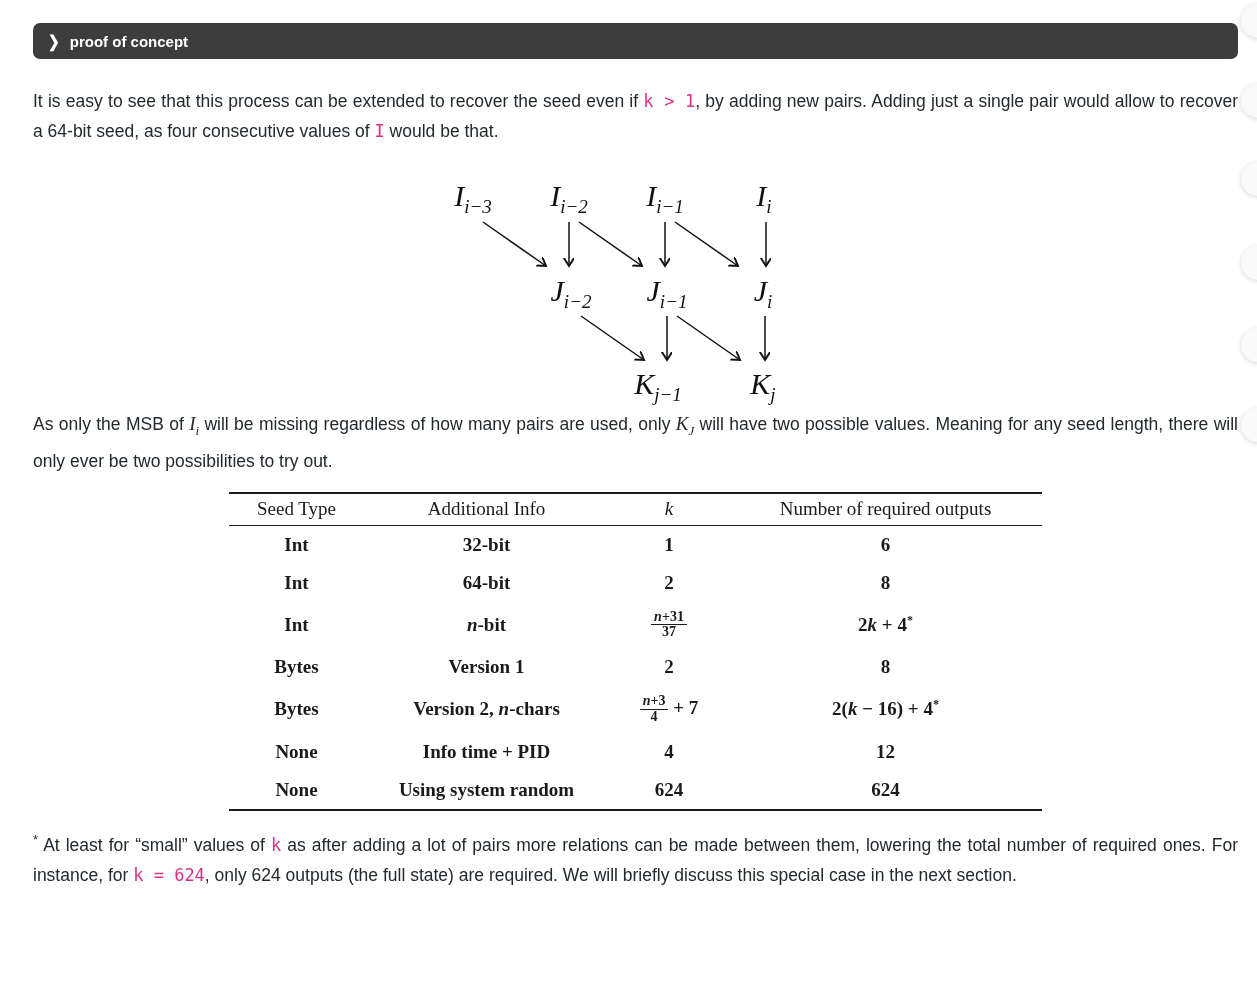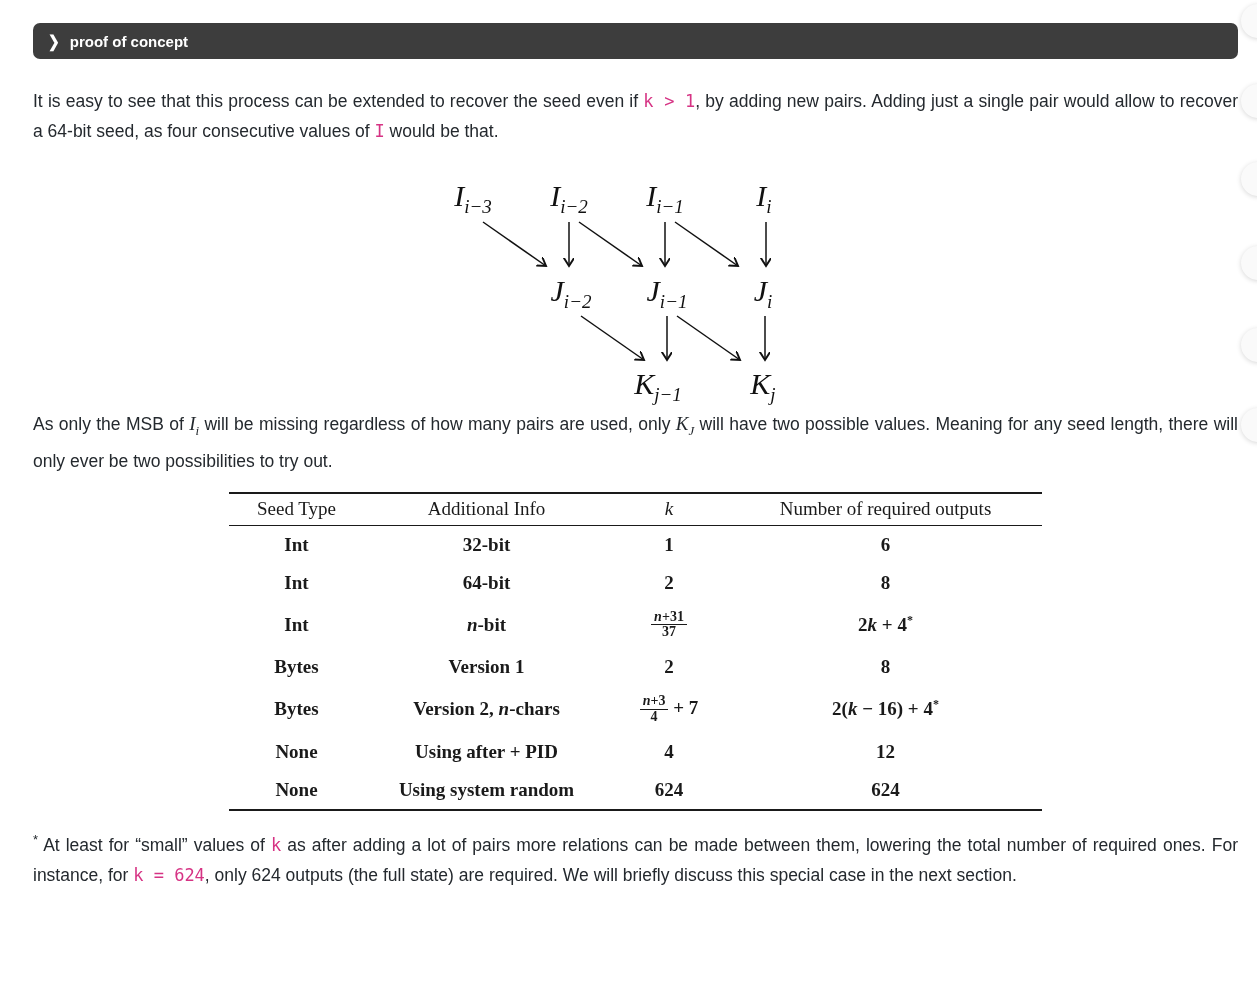--- a/index.html
+++ b/index.html
@@ -121,21 +121,21 @@
           <td>8</td>
         </tr>
         <tr>
           <td>Bytes</td>
           <td><span>Version 2, </span><i>n</i><span>-chars</span></td>
           <td><span class="frac"><span class="fnum"><i>n</i><span>+3</span></span><span class="fden">4</span></span><span> + 7</span></td>
           <td><span>2(</span><i>k</i><span> − 16) + 4</span><sup>*</sup></td>
         </tr>
         <tr>
           <td>None</td>
-          <td>Using after + PID</td>
+          <td>Info time + PID</td>
           <td>4</td>
           <td>12</td>
         </tr>
         <tr>
           <td>None</td>
           <td>Using system random</td>
           <td>624</td>
           <td>624</td>
         </tr>
       </tbody>

